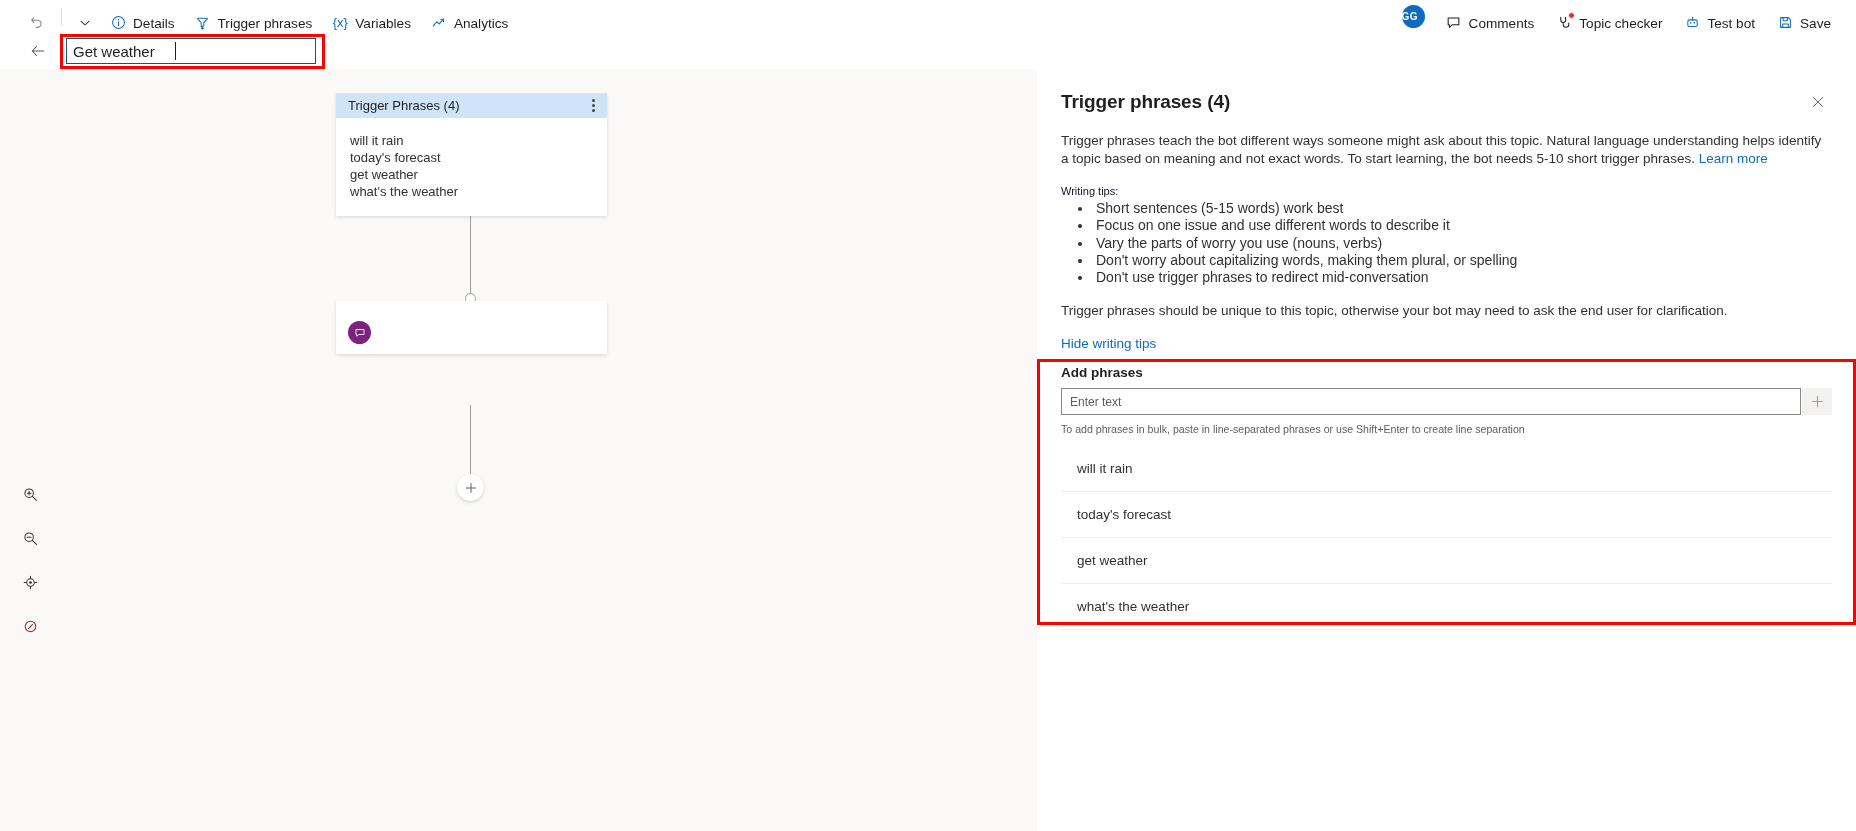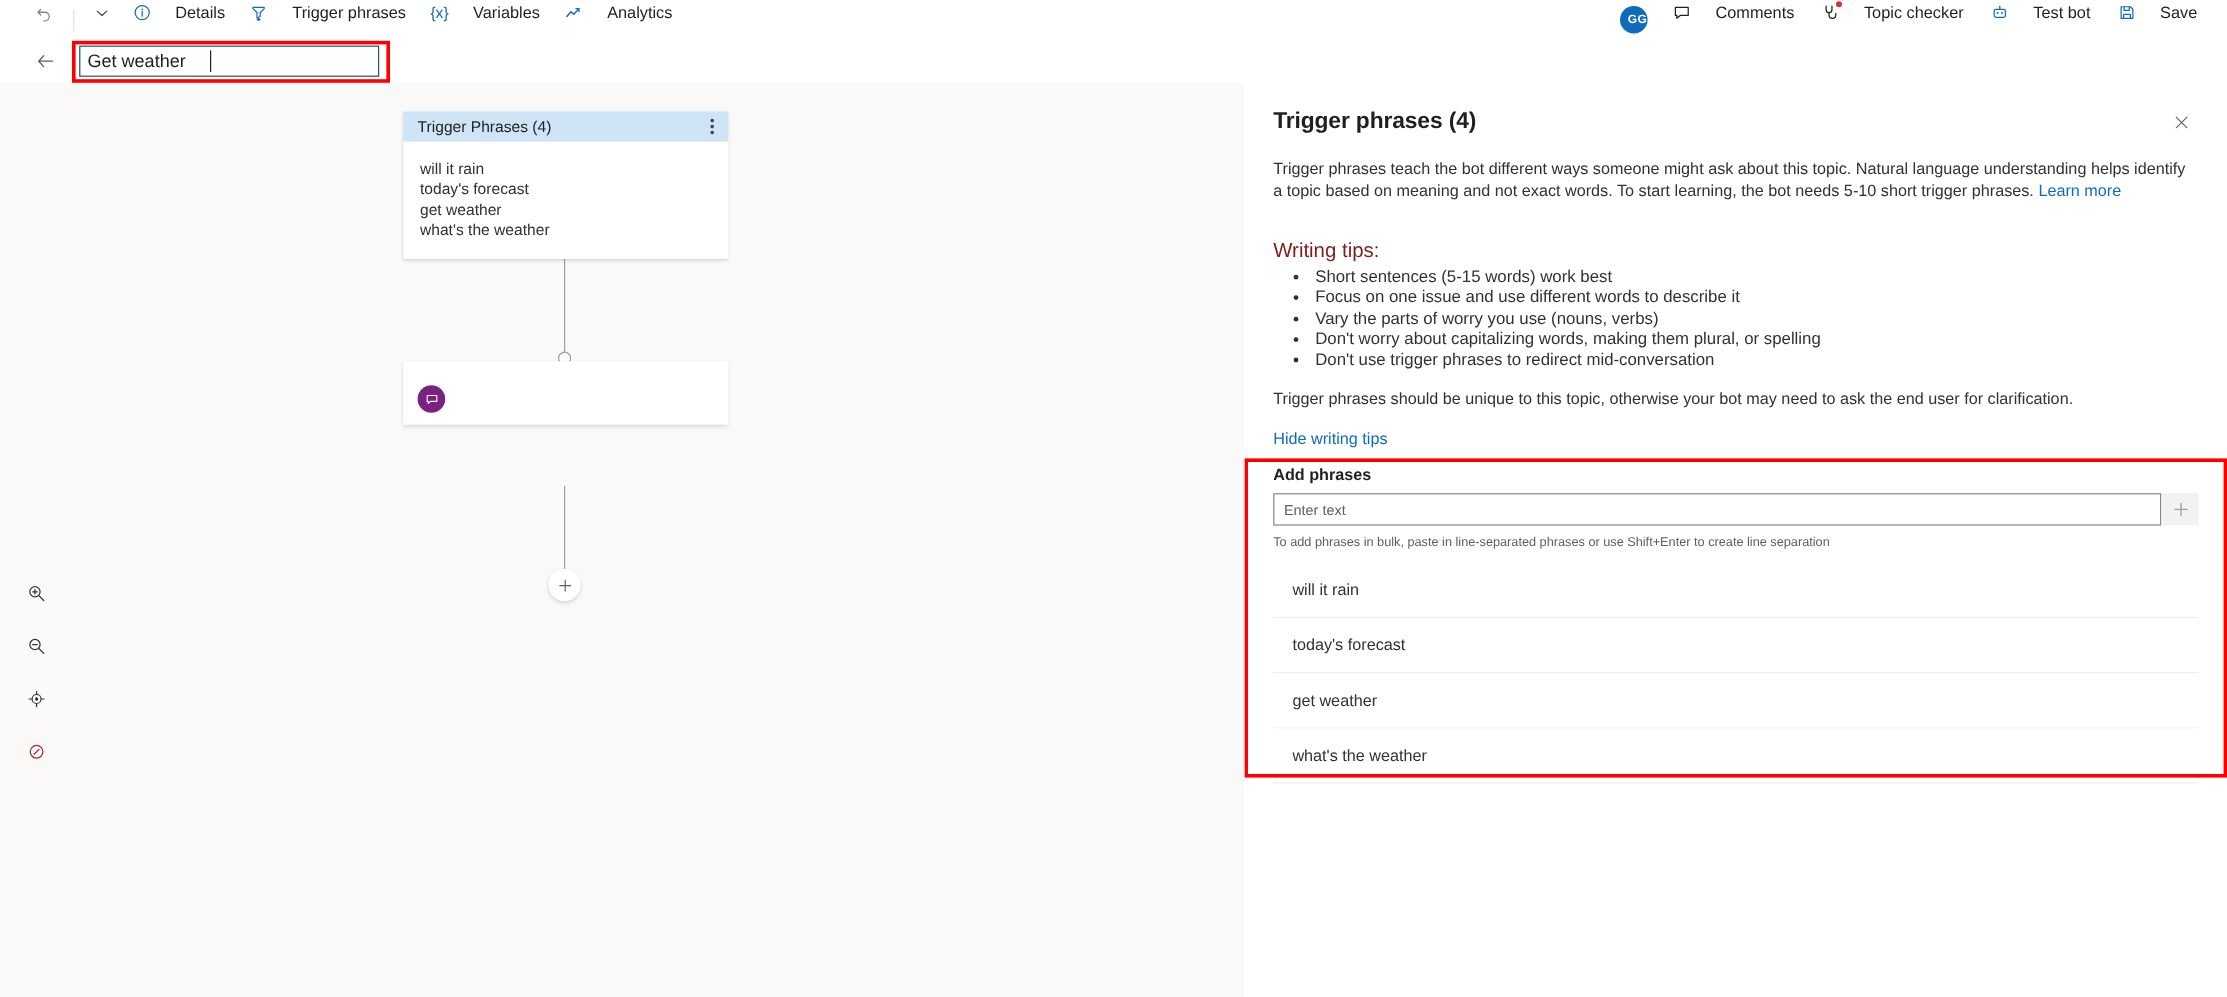--- a/index.html
+++ b/index.html
@@ -16,36 +16,36 @@
   
   .cmdbar {
     position: absolute; top: 0; left: 0; width: 1856px; height: 33px;
     background: #ffffff;
     display: flex; align-items: center;
     font-size: 14px; color: #201f1e;
   }
   .cmd-left { display: flex; align-items: center; padding-left: 22px; gap: 2px; }
   .cmd-right { margin-left: auto; display: flex; align-items: center; padding-right: 16px; gap: 4px; }
   .cmd-btn {
-    display: flex; align-items: flex-start; gap: 20px;
+    display: flex; align-items: flex-end; gap: 7px;
     height: 28px; padding: 0 9px;
     border-radius: 2px; cursor: pointer; white-space: nowrap;
     color: #201f1e; font-size: 13.6px;
   }
   .cmd-sep { width: 1px; height: 18px; background: #e1dfdd; margin: 0 7px; }
   .cmd-ico { display: inline-flex; align-items: center; justify-content: center; width: 16px; height: 16px; color: #0f6cbd; }
   .cmd-ico svg { display: block; }
   .undo-ico { color: #8a8886; width: 18px; height: 18px; }
   .chev-ico { color: #484644; width: 16px; height: 16px; }
 
   .avatar {
     width: 23px; height: 23px; border-radius: 50%;
     background: #0f6cbd; color: #fff;
     font-size: 10px; font-weight: 600;
-    display: flex; align-items: center; justify-content: flex-end;
+    display: flex; align-items: center; justify-content: flex-start;
     letter-spacing: .3px; margin-right: 8px; cursor: pointer;
   }
   .badge-wrap { position: relative; display: inline-flex; }
   .red-dot {
     position: absolute; top: -3px; right: -3px;
     width: 7px; height: 7px; border-radius: 50%;
     background: #d13438; border: 1px solid #fff;
   }
 
   
@@ -161,21 +161,21 @@
   .panel-close {
     width: 28px; height: 28px; margin-top: -3px;
     display: flex; align-items: center; justify-content: center;
     cursor: pointer; color: #605e5c; border-radius: 2px;
   }
 
   .panel-body { padding: 0 24px; }
   .p-text { font-size: 13.5px; line-height: 18px; color: #323130; margin-top: 16px; }
   .link { color: #0f6cbd; cursor: pointer; }
   .link-plain { color: #0f6cbd; text-decoration: none; cursor: pointer; font-size: 13.5px; display: inline-block; margin-top: 16px; }
-  .tips-label { font-size: 17px; color: #7f1d1d; margin-top: 31px; }
+  .tips-label { font-size: 11px; color: #0f172a; margin-top: 17px; }
   ul.tips { margin: 3px 0 0 0; padding-left: 32px; }
   ul.tips li { font-size: 14px; line-height: 17.3px; color: #323130; margin: 0; padding-left: 3px; }
 
   .addphrases-wrap { position: relative; margin-top: 13px; }
   .addphrases-annot {
     position: absolute; left: -24px; top: -6px;
     width: 819px; height: 266px;
     border: 3px solid #ff0000; pointer-events: none; z-index: 5;
   }
   .addphrases-label { font-size: 13.5px; font-weight: 600; color: #201f1e; }

